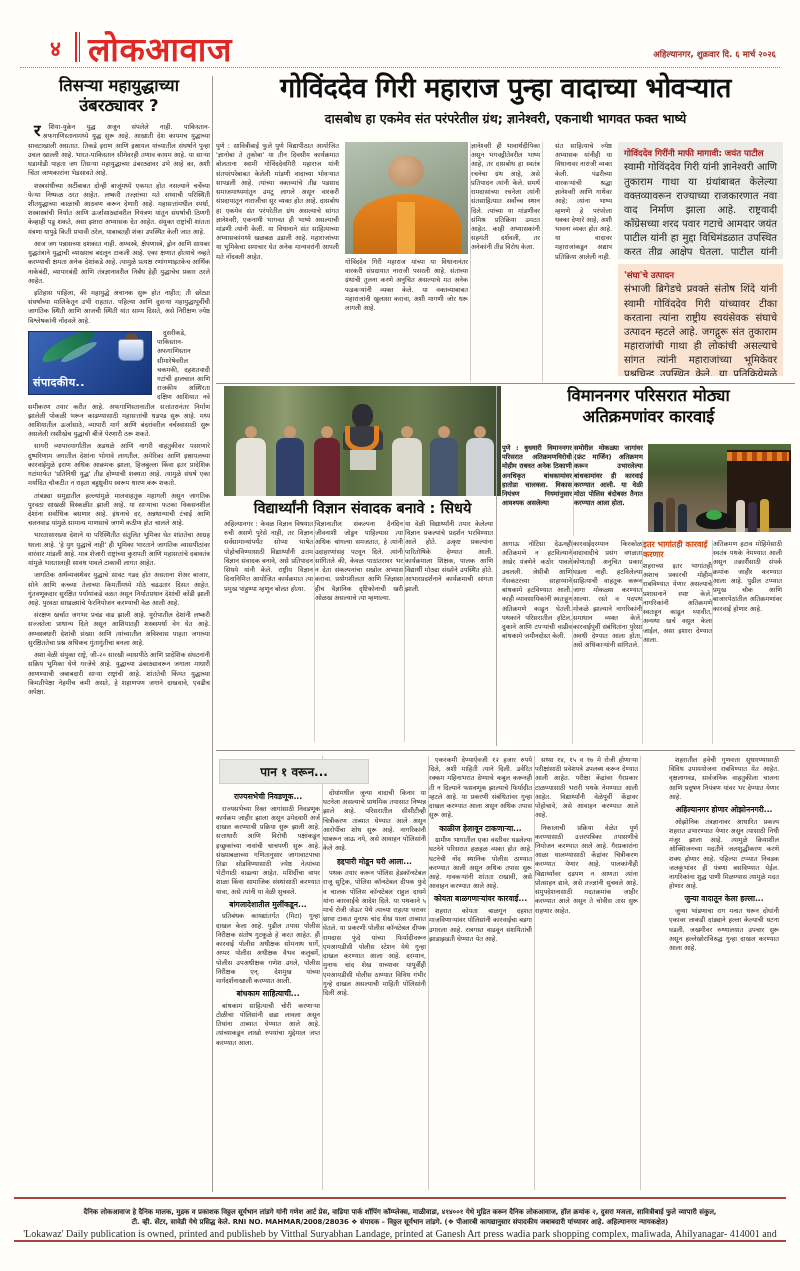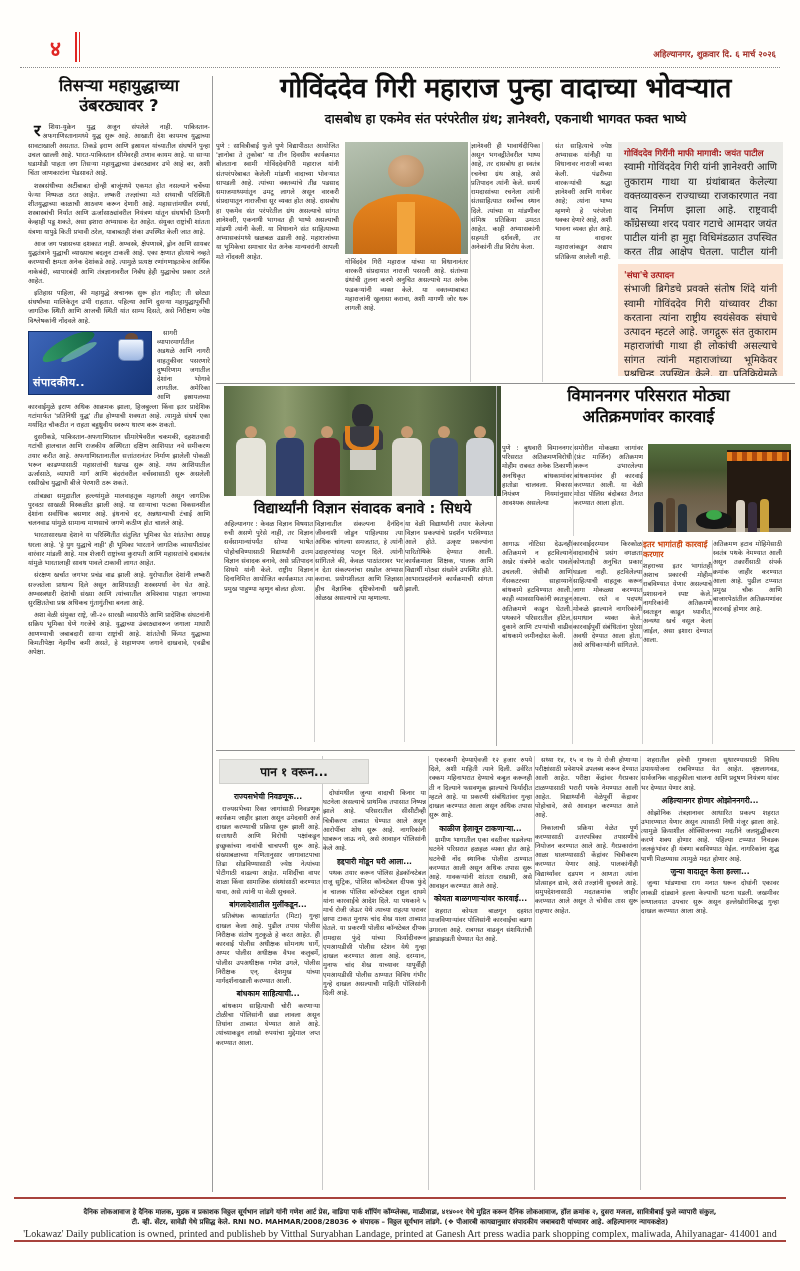--- a/index.html
+++ b/index.html
@@ -69,54 +69,55 @@
   .person { position:absolute; bottom:0; height:58px; border-radius:8px 8px 0 0; }
   .person .ph { position:absolute; top:-12px; left:50%; margin-left:-6px; width:12px; height:12px; border-radius:50%; background:#c79a72; }
 
   .sci-h { font-size:14.5px; font-weight:bold; text-align:center; color:#101010; height:24px; line-height:24px; }
   .sci-cols { display:flex; gap:5px; height:222px; overflow:hidden; }
   .sci-cols .sc { width:89px; overflow:hidden; }
 
   .right-block { position:absolute; left:286px; top:0; width:293px; height:360px; overflow:hidden; }
   .vim-h { font-size:16.5px; font-weight:bold; text-align:center; line-height:1.25; color:#0f0f0f; height:56px; }
   .vim-rowA { display:flex; gap:5px; height:92px; margin-top:2px; overflow:hidden; }
-  .vim-rowA .t { width:70px; overflow:hidden; }
+  .vim-rowA .t { width:70px; overflow:hidden;font-weight:bold; }
   .photo-crowd { position:relative; width:143px; height:88px; overflow:hidden; background:linear-gradient(180deg,#55703f 0%,#46552f 30%,#6d6049 60%,#7d7260 100%); }
   .cr-door { position:absolute; right:0; top:6px; width:64px; height:78px; background:#241a12; }
   .cr-bunting { position:absolute; right:2px; top:8px; width:62px; height:9px; background:repeating-linear-gradient(90deg,#e8821e 0 5px,#b14a0e 5px 10px); }
   .cr-pot { position:absolute; left:48px; bottom:3px; width:36px; height:18px; background:#161616; border-radius:50% 50% 45% 45%; }
   .cr-bag { position:absolute; left:58px; bottom:12px; width:16px; height:10px; background:#3da84a; border-radius:50%; }
   .cfig { position:absolute; bottom:0; width:9px; height:30px; border-radius:4px 4px 0 0; }
   .vim-rowB { display:flex; gap:4px; height:204px; margin-top:4px; overflow:hidden; }
   .vim-rowB .w { width:70px; overflow:hidden; }
   .red-subhead { font-size:8px; font-weight:bold; color:#cc4a14; line-height:1.25; margin-bottom:2px; }
 
   
   .cont { position:absolute; top:684px; left:0; width:579px; height:434px; overflow:hidden; }
   .cont-label { position:absolute; left:3px; top:3px; width:150px; height:25px; background:#e7e7e3; border:1px solid #d0d0cc; text-align:center; font-size:12px; font-weight:bold; line-height:24px; color:#161616; }
   .cont-cols { display:flex; gap:6px; height:434px; }
   .cont-cols .cc { width:104px; overflow:hidden; }
-  .cont-cols .cc5 { width:139px; overflow:hidden; }
+  .cont-cols .cc5 { width:139px; overflow:hidden;padding-left:28px; }
   .cc-pad { padding-top:33px; }
   .cont-sub { font-size:7.6px; font-weight:bold; text-align:center; color:#161616; margin:3px 0 2px 0; }
   .ccrule { border-left:1px solid #c9c9c9; margin-left:-4px; }
 
   
   .footer { position:absolute; left:14px; top:1197px; width:772px; height:45px; border-top:2px solid #a8433c; border-bottom:2px solid #a8433c; text-align:center; padding-top:8px; overflow:hidden; }
   .f-mr { font-size:6.9px; color:#1e1e1e; line-height:1.45; font-weight:bold; }
   .f-en { font-size:10px; color:#2a2a2a; line-height:1.4; font-family:"Liberation Serif","DejaVu Serif",serif; }
 </style>
 </head>
 <body>
 
 <div class="page">
 
   <div class="hdr">
     <div class="pageno">४</div>
     <div class="hdr-bars"></div>
+    <div class="masthead">लोकआवाज</div>
     <div class="dateline">अहिल्यानगर, शुक्रवार दि. ६ मार्च २०२६</div>
   </div>
   <div class="hdr-rule"></div>
 
   <div class="leftcol">
     <div class="left-h">
       <span>तिसऱ्या महायुद्धाच्या</span><br>
       <span>उंबरठ्यावर ?</span>
     </div>
     <div class="body-sm">
@@ -124,24 +125,25 @@
       <p>शस्त्रसंधीच्या अटींबाबत दोन्ही बाजूंमध्ये एकमत होत नसल्याने चर्चेच्या फेऱ्या निष्फळ ठरत आहेत. लष्करी तज्ज्ञांच्या मते सध्याची परिस्थिती शीतयुद्धाच्या काळाची आठवण करून देणारी आहे. महासत्तांमधील स्पर्धा, शस्त्रास्त्रांची निर्यात आणि ऊर्जासाठ्यांवरील नियंत्रण यांतून संघर्षाची ठिणगी केव्हाही पडू शकते, असा इशारा अभ्यासक देत आहेत. संयुक्त राष्ट्रांची शांतता यंत्रणा यापुढे किती प्रभावी ठरेल, याबाबतही शंका उपस्थित केली जात आहे.</p>
       <p>आज जग पन्नासच्या दशकात नाही. अण्वस्त्रे, क्षेपणास्त्रे, ड्रोन आणि सायबर युद्धतंत्राने युद्धाची व्याख्याच बदलून टाकली आहे. एका क्षणात होत्याचे नव्हते करण्याची क्षमता अनेक देशांकडे आहे. त्यामुळे प्रत्यक्ष रणांगणाइतकेच आर्थिक नाकेबंदी, व्यापारबंदी आणि तंत्रज्ञानावरील निर्बंध हेही युद्धाचेच प्रकार ठरले आहेत.</p>
       <p>इतिहास पाहिला, की महायुद्धे अचानक सुरू होत नाहीत; ती छोट्या संघर्षांच्या मालिकेतून उभी राहतात. पहिल्या आणि दुसऱ्या महायुद्धापूर्वीची जागतिक स्थिती आणि आजची स्थिती यांत साम्य दिसते, असे निरीक्षण ज्येष्ठ विश्लेषकांनी नोंदवले आहे.</p>
       <div class="edit-box">
         <div class="edit-feather"></div>
         <div class="edit-feather2"></div>
         <div class="edit-inkcap"></div>
         <div class="edit-inkpot"></div>
         <div class="edit-label">संपादकीय..</div>
       </div>
+      <p>दुसरीकडे, पाकिस्तान-अफगाणिस्तान सीमारेषेवरील चकमकी, दहशतवादी गटांची हालचाल आणि राजकीय अस्थिरता दक्षिण आशियात नवे समीकरण तयार करीत आहे. अफगाणिस्तानातील सत्तांतरानंतर निर्माण झालेली पोकळी भरून काढण्यासाठी महासत्तांची धडपड सुरू आहे. मध्य आशियातील ऊर्जासाठे, व्यापारी मार्ग आणि बंदरांवरील वर्चस्वासाठी सुरू असलेली रस्सीखेच युद्धाची बीजे पेरणारी ठरू शकते.</p>
       <p>सागरी व्यापारमार्गांतील अडथळे आणि नागरी वाहतुकीवर पसरणारे दुष्परिणाम जगातील देशांना भोगावे लागतील. अमेरिका आणि इस्रायलच्या कारवाईमुळे इराण अधिक आक्रमक झाला, हिजबुल्ला किंवा इतर प्रादेशिक गटांमार्फत 'प्रतिनिधी युद्ध' तीव्र होण्याची शक्यता आहे. त्यामुळे संघर्ष एका मर्यादित चौकटीत न राहता बहुध्रुवीय स्वरूप धारण करू शकतो.</p>
-      <p>दुसरीकडे, पाकिस्तान-अफगाणिस्तान सीमारेषेवरील चकमकी, दहशतवादी गटांची हालचाल आणि राजकीय अस्थिरता दक्षिण आशियात नवे समीकरण तयार करीत आहे. अफगाणिस्तानातील सत्तांतरानंतर निर्माण झालेली पोकळी भरून काढण्यासाठी महासत्तांची धडपड सुरू आहे. मध्य आशियातील ऊर्जासाठे, व्यापारी मार्ग आणि बंदरांवरील वर्चस्वासाठी सुरू असलेली रस्सीखेच युद्धाची बीजे पेरणारी ठरू शकते.</p>
       <p>तांबड्या समुद्रातील हल्ल्यांमुळे मालवाहतूक महागली असून जागतिक पुरवठा साखळी विस्कळीत झाली आहे. या साऱ्याचा फटका विकसनशील देशांना सर्वाधिक बसणार आहे. इंधनाचे दर, अन्नधान्याची टंचाई आणि चलनवाढ यांमुळे सामान्य माणसाचे जगणे कठीण होत चालले आहे.</p>
       <p>भारतासारख्या देशाने या परिस्थितीत संतुलित भूमिका घेत शांततेचा आग्रह धरला आहे. 'हे युग युद्धाचे नाही' ही भूमिका भारताने जागतिक व्यासपीठांवर वारंवार मांडली आहे. मात्र शेजारी राष्ट्रांच्या कुरापती आणि महासत्तांचे दबावतंत्र यांमुळे भारतालाही सावध पावले टाकावी लागत आहेत.</p>
+      <p>जागतिक अर्थव्यवस्थेवर युद्धाचे सावट गडद होत असताना शेअर बाजार, सोने आणि कच्च्या तेलाच्या किमतींमध्ये मोठे चढउतार दिसत आहेत. गुंतवणूकदार सुरक्षित पर्यायांकडे वळत असून निर्यातप्रधान देशांची कोंडी झाली आहे. पुरवठा साखळ्यांचे फेरनियोजन करण्याची वेळ आली आहे.</p>
       <p>संरक्षण खर्चात जगभर प्रचंड वाढ झाली आहे. युरोपातील देशांनी लष्करी सज्जतेला प्राधान्य दिले असून आशियातही शस्त्रस्पर्धा वेग घेत आहे. अण्वस्त्रधारी देशांची संख्या आणि त्यांच्यातील अविश्वास पाहता जगाच्या सुरक्षिततेचा प्रश्न अधिकच गुंतागुंतीचा बनला आहे.</p>
       <p>अशा वेळी संयुक्त राष्ट्रे, जी-२० सारखी व्यासपीठे आणि प्रादेशिक संघटनांनी सक्रिय भूमिका घेणे गरजेचे आहे. युद्धाच्या उंबरठ्यावरून जगाला माघारी आणण्याची जबाबदारी साऱ्या राष्ट्रांची आहे. शांततेची किंमत युद्धाच्या किमतीपेक्षा नेहमीच कमी असते, हे शहाणपण जगाने दाखवावे, एवढीच अपेक्षा.</p>
     </div>
   </div>
   <div class="vrule-left"></div>
 
   <div class="main">
     <div class="main-h1">गोविंददेव गिरी महाराज पुन्हा वादाच्या भोवऱ्यात</div>
     <div class="main-sub">दासबोध हा एकमेव संत परंपरेतील ग्रंथ; ज्ञानेश्वरी, एकनाथी भागवत फक्त भाष्ये</div>
 

